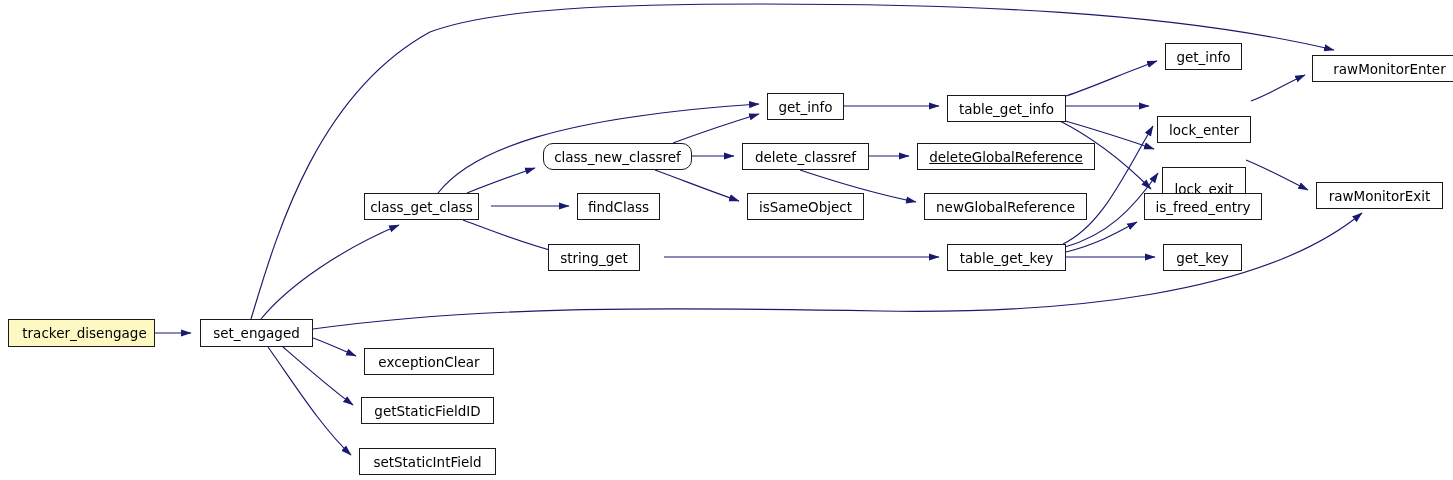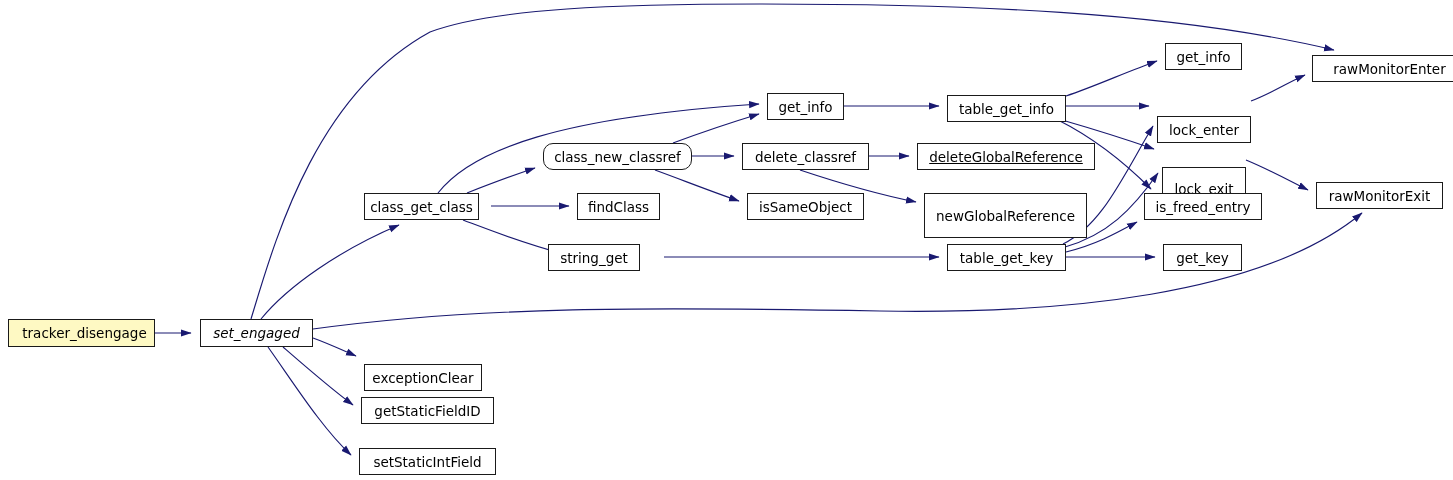--- a/index.html
+++ b/index.html
@@ -77,24 +77,24 @@
         <path d="M1066,252 C1095,245 1115,234 1137,222" class="edge" stroke="#191970" marker-end="url(#arrow)"></path>
         <path d="M1066,257 L1155,257" class="edge" stroke="#191970" marker-end="url(#arrow)"></path>
         <path d="M1251,101 C1272,93 1287,83 1305,75" class="edge" stroke="#191970" marker-end="url(#arrow)"></path>
         <path d="M1246,160 C1270,170 1288,180 1308,190" class="edge" stroke="#191970" marker-end="url(#arrow)"></path>
       </g>
   </svg>
   <div id="nodes">
       <div class="node highlight" style="left: 8px; top: 319px; width: 147px; height: 28px;">
         <span>tracker_disengage</span>
       </div>
-      <div class="node" style="left: 200px; top: 319px; width: 113px; height: 28px; font-style: italic;">
+      <div class="node" style="left: 200px; top: 319px; width: 113px; height: 28px;">
         <span>set_engaged</span>
       </div>
-      <div class="node" style="left: 364px; top: 364px; width: 118px; height: 27px; justify-content: center;">
+      <div class="node" style="left: 364px; top: 348px; width: 130px; height: 27px; justify-content: center;">
         <span>exceptionClear</span>
       </div>
       <div class="node" style="left: 361px; top: 397px; width: 133px; height: 27px;">
         <span>getStaticFieldID</span>
       </div>
       <div class="node" style="left: 359px; top: 448px; width: 137px; height: 27px;">
         <span>setStaticIntField</span>
       </div>
       <div class="node" style="left: 364px; top: 193px; width: 115px; height: 27px;">
         <span>class_get_class</span>
@@ -113,21 +113,21 @@
       </div>
       <div class="node" style="left: 742px; top: 143px; width: 127px; height: 27px;">
         <span>delete_classref</span>
       </div>
       <div class="node" style="left: 747px; top: 193px; width: 117px; height: 27px;">
         <span>isSameObject</span>
       </div>
       <div class="node" style="left: 917px; top: 143px; width: 178px; height: 27px; text-decoration: underline;">
         <span>deleteGlobalReference</span>
       </div>
-      <div class="node" style="left: 924px; top: 193px; width: 163px; height: 45px;">
+      <div class="node" style="left: 924px; top: 193px; width: 163px; height: 27px;">
         <span>newGlobalReference</span>
       </div>
       <div class="node" style="left: 947px; top: 95px; width: 119px; height: 27px;">
         <span>table_get_info</span>
       </div>
       <div class="node" style="left: 947px; top: 244px; width: 119px; height: 27px;">
         <span>table_get_key</span>
       </div>
       <div class="node" style="left: 1165px; top: 43px; width: 77px; height: 27px;">
         <span>get_info</span>

